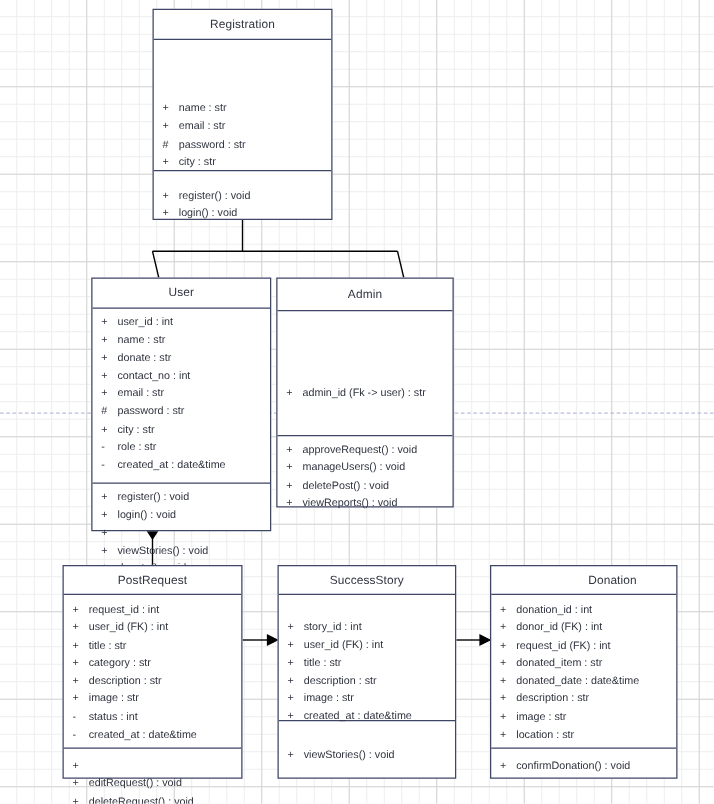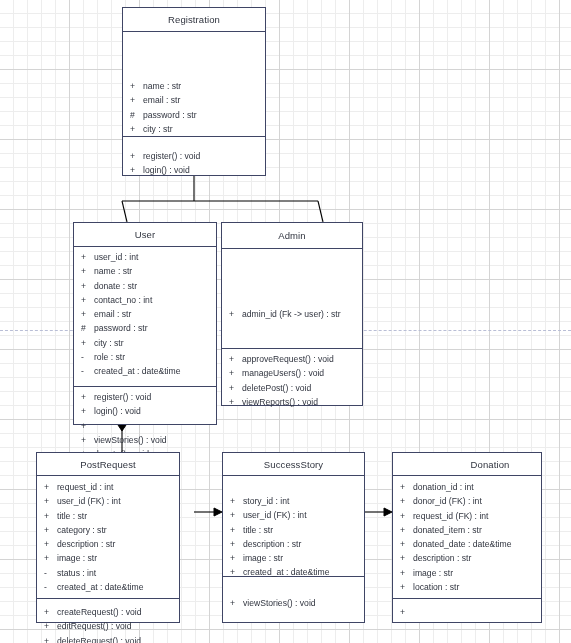--- a/index.html
+++ b/index.html
@@ -264,21 +264,21 @@
           <span class="sig">deletePost() : void</span>
         </li>
         <li class="member">
           <span class="vis">+</span>
           <span class="sig">viewReports() : void</span>
         </li>
       </ul>
     </div>
   </div>
 
-  <div class="uml-class" style="left:36px; top:452px; width:144px; height:171px;">
+  <div class="uml-class" style="left:50px; top:452px; width:144px; height:171px;">
     <div class="uml-title" style="height:23px;">PostRequest</div>
     <div class="uml-attrs" style="height:123px;">
       <ul class="member-list" style="top:4px;">
         <li class="member">
           <span class="vis">+</span>
           <span class="sig">request_id  : int</span>
         </li>
         <li class="member">
           <span class="vis">+</span>
           <span class="sig">user_id (FK)  : int</span>
@@ -306,21 +306,20 @@
         <li class="member">
           <span class="vis">-</span>
           <span class="sig">created_at  : date&amp;time</span>
         </li>
       </ul>
     </div>
     <div class="uml-ops" style="height:25px;">
       <ul class="member-list" style="top:6px;">
         <li class="member">
           <span class="vis">+</span>
-          <span class="sig">createRequest() : void</span>
         </li>
         <li class="member">
           <span class="vis">+</span>
           <span class="sig">editRequest() : void</span>
         </li>
         <li class="member">
           <span class="vis">+</span>
           <span class="sig">deleteRequest() : void</span>
         </li>
       </ul>
@@ -402,18 +401,19 @@
         <li class="member">
           <span class="vis">+</span>
           <span class="sig">location  : str</span>
         </li>
       </ul>
     </div>
     <div class="uml-ops" style="height:25px;">
       <ul class="member-list" style="top:6px;">
         <li class="member">
           <span class="vis">+</span>
+          <span class="sig">confirmDonation() : void</span>
         </li>
       </ul>
     </div>
   </div>
 
 </div>
 
 </body></html>

